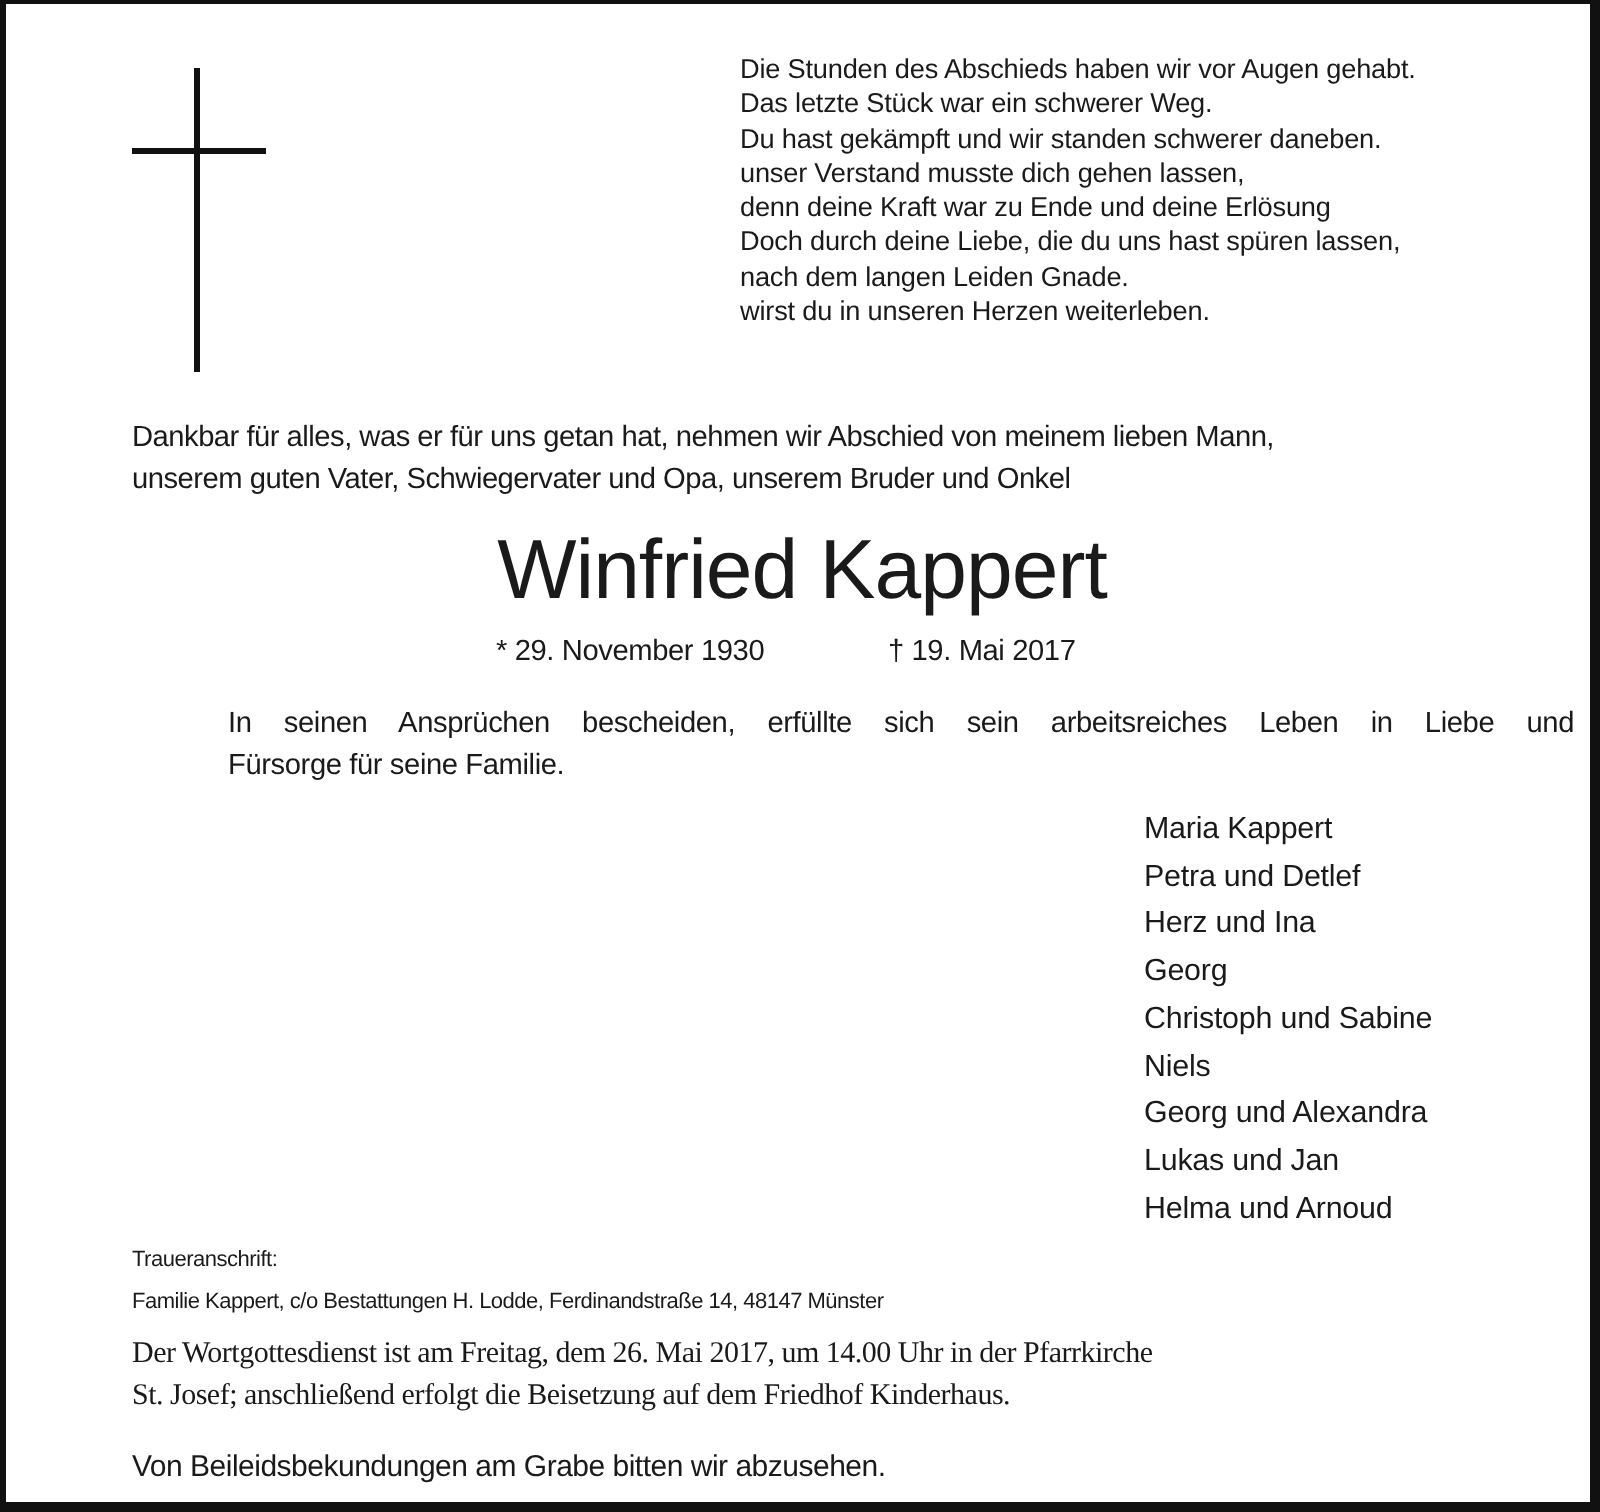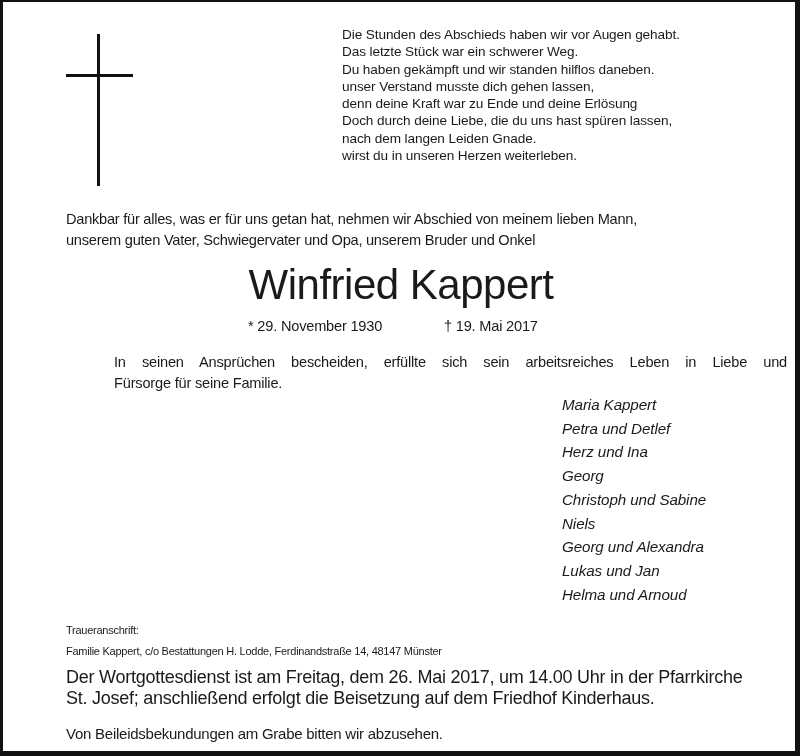--- a/index.html
+++ b/index.html
@@ -18,21 +18,21 @@
     }
     .cross { position: absolute; }
     .cross .v { position: absolute; left: 94px; top: 32px; width: 3px; height: 152px; background: #111; }
     .cross .h { position: absolute; left: 63px; top: 72px; width: 67px; height: 3px; background: #111; }
 
     .poem {
       position: absolute; left: 339px; top: 24px;
       font-size: 13.6px; line-height: 17.3px; letter-spacing: -0.1px;
       margin: 0; padding: 0; list-style: none;
     }
-    .poem li { white-space: nowrap; }
+    .poem li { white-space: nowrap; margin-left: 28px; }
 
     .intro {
       position: absolute; left: 63px; top: 207px; width: 700px;
       font-size: 14.6px; line-height: 21px; letter-spacing: -0.25px;
     }
     .intro div { white-space: nowrap; }
 
     .name {
       position: absolute; left: 0; top: 258px; width: 800px; text-align: center;
       font-size: 42px; line-height: 50px; font-weight: normal; margin: 0;
@@ -49,34 +49,34 @@
 
     .tribute {
       position: absolute; left: 63px; top: 350px; width: 673px;
       font-size: 14.6px; line-height: 21px; letter-spacing: -0.2px;
       text-align: justify; text-align-last: left; margin-left: 48px;
     }
     .tribute .l1 { text-align: justify; text-align-last: justify; display: block; }
 
     .family {
       position: absolute; left: 559px; top: 391px;
-      margin: 0; padding: 0; list-style: none;
-      font-size: 15.2px; line-height: 23.7px; letter-spacing: -0.1px; font-style: italic;
+      margin: 10px; padding: 0; list-style: none;
+      font-size: 15.2px; line-height: 23.7px; letter-spacing: -0.1px;
     }
     .family li { white-space: nowrap; }
 
     .address {
       position: absolute; left: 63px; top: 618px;
       font-size: 11px; line-height: 20.5px; letter-spacing: -0.25px;
     }
     .address div { white-space: nowrap; }
 
     .service {
       position: absolute; left: 63px; top: 665px;
-      font-size: 18px; line-height: 20.5px; letter-spacing: -0.25px;
+      font-size: 15px; line-height: 20.5px; letter-spacing: -0.25px; font-family: Liberation Serif, serif;
     }
     .service div { white-space: nowrap; }
 
     .closing {
       position: absolute; left: 63px; top: 722px;
       font-size: 15px; line-height: 20px; letter-spacing: -0.25px;
       white-space: nowrap;
     }
   </style>
 </head>
@@ -85,21 +85,21 @@
 <div class="frame">
 
   <div class="cross">
     <div class="v"></div>
     <div class="h"></div>
   </div>
 
   <ul class="poem">
     <li>Die Stunden des Abschieds haben wir vor Augen gehabt.</li>
     <li>Das letzte Stück war ein schwerer Weg.</li>
-    <li>Du haben gekämpft und wir standen hilflos daneben.</li>
+    <li>Du hast gekämpft und wir standen schwerer daneben.</li>
     <li>unser Verstand musste dich gehen lassen,</li>
     <li>denn deine Kraft war zu Ende und deine Erlösung</li>
     <li>Doch durch deine Liebe, die du uns hast spüren lassen,</li>
     <li>nach dem langen Leiden Gnade.</li>
     <li>wirst du in unseren Herzen weiterleben.</li>
   </ul>
 
   <div class="intro">
     <div>Dankbar für alles, was er für uns getan hat, nehmen wir Abschied von meinem lieben Mann,</div>
     <div>unserem guten Vater, Schwiegervater und Opa, unserem Bruder und Onkel</div>

